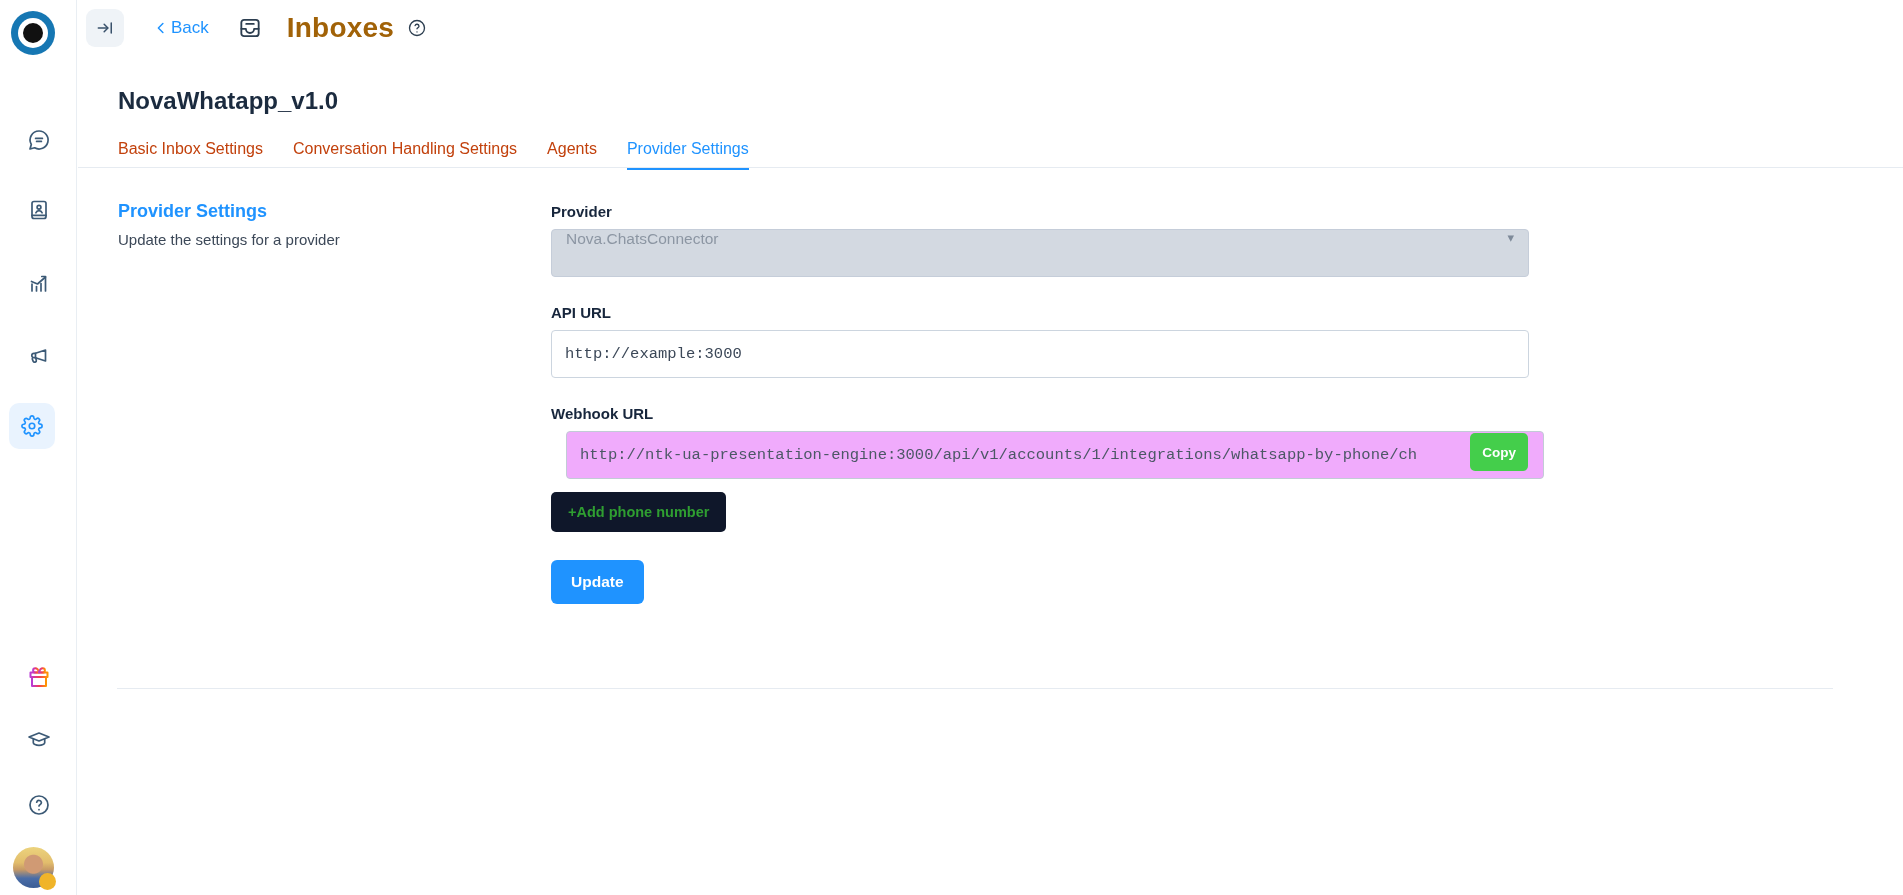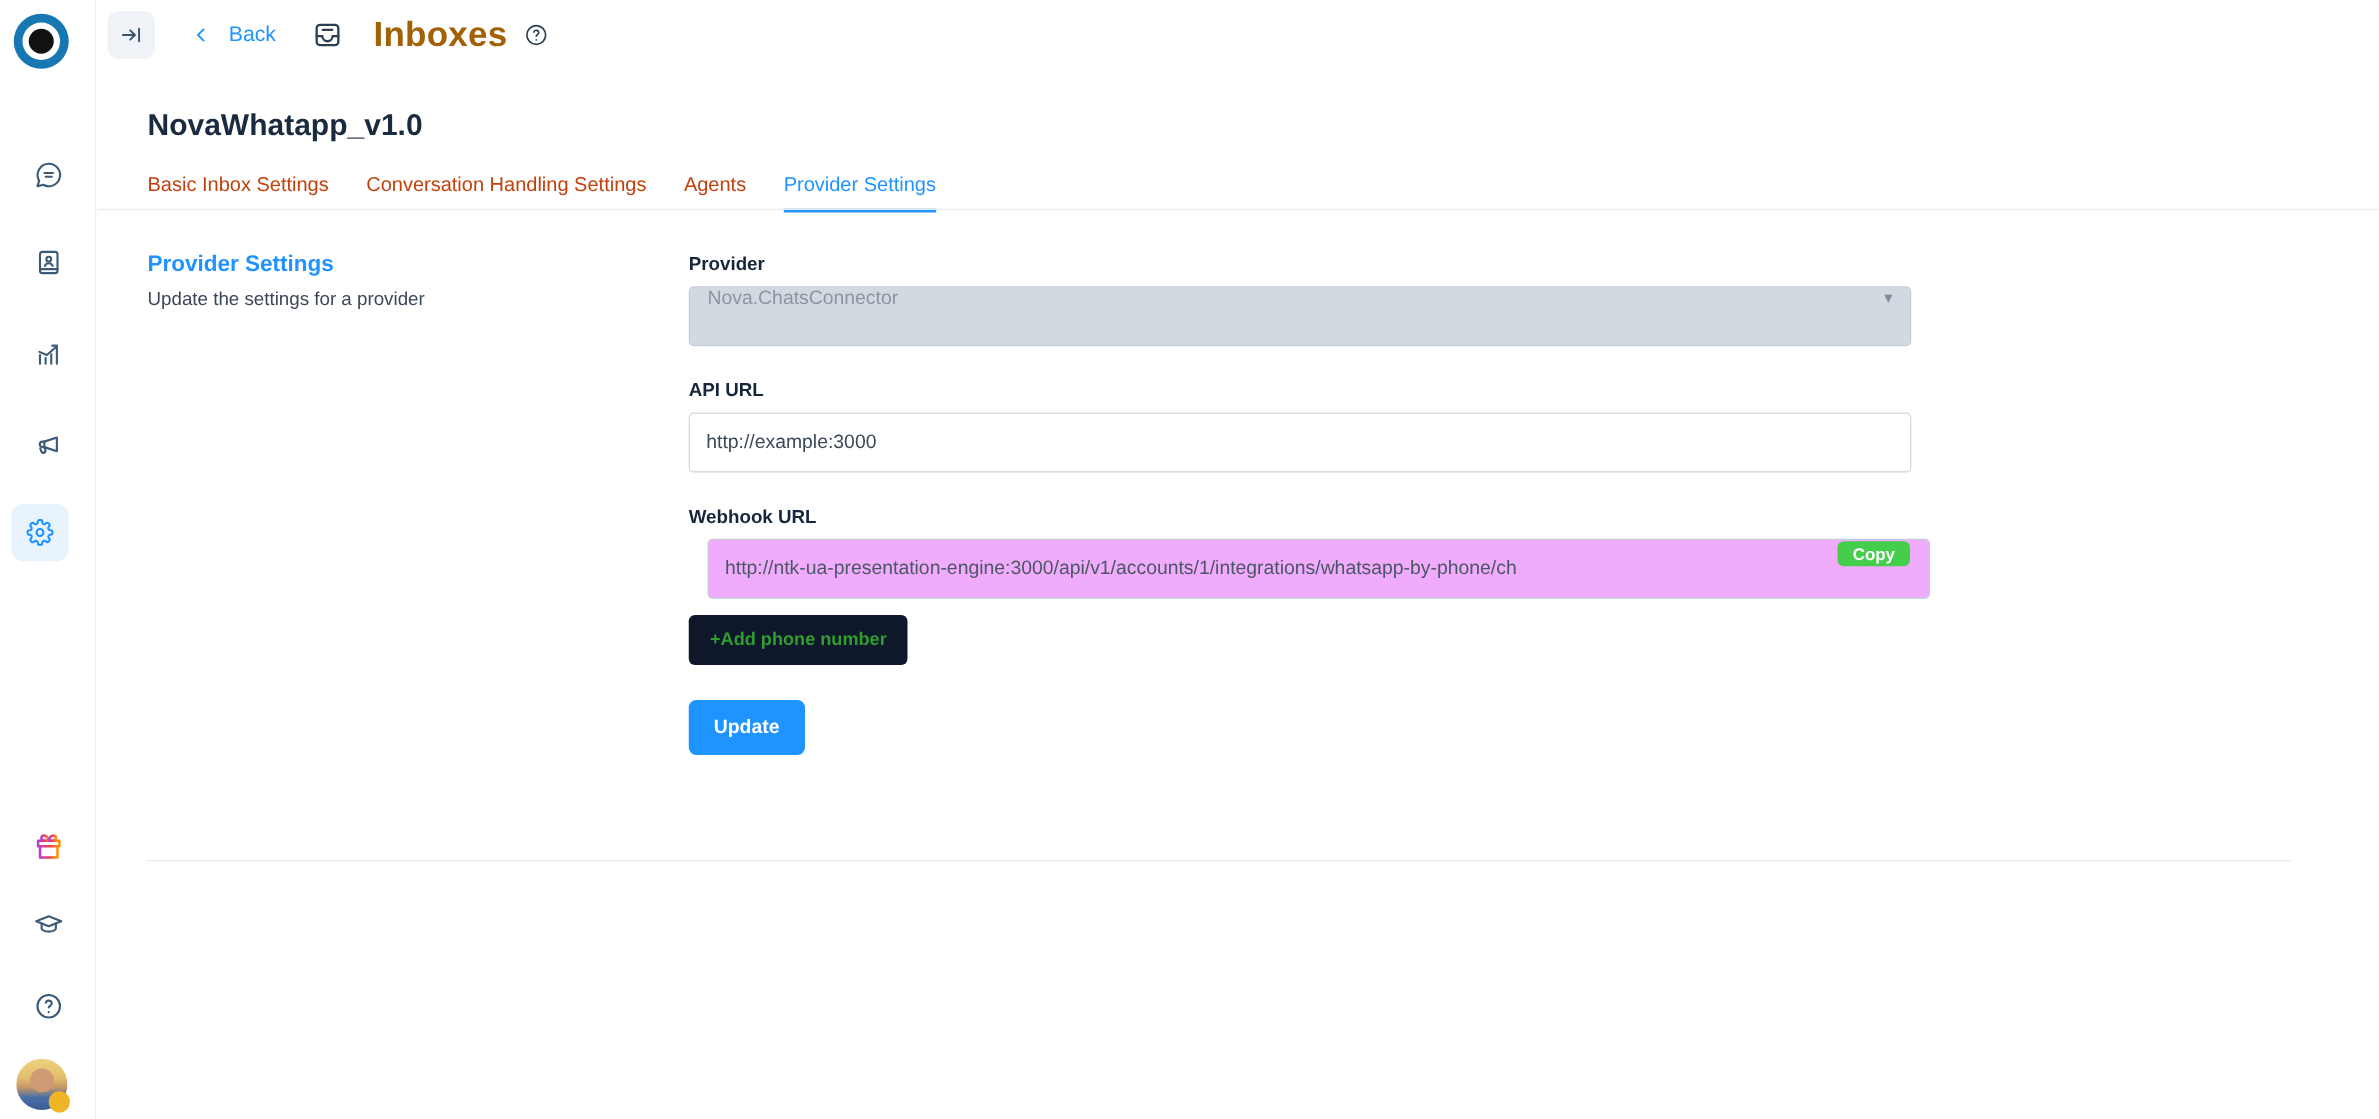--- a/index.html
+++ b/index.html
@@ -52,21 +52,21 @@
   .header {
     position: absolute; left: 78px; top: 0; right: 0; height: 55px;
     display: flex; align-items: center; background: #fff;
   }
   .expand-btn {
     margin-left: 8px; width: 38px; height: 38px; border: none; border-radius: 9px;
     background: #eff3f7; display: flex; align-items: center; justify-content: center; cursor: pointer;
   }
   .expand-btn svg { width: 20px; height: 20px; stroke: #39516b; fill: none; stroke-width: 1.8; stroke-linecap: round; stroke-linejoin: round; }
   .back-link {
-    margin-left: 28px; display: flex; align-items: center; gap: 13px;
+    margin-left: 28px; display: flex; align-items: center; gap: 1px;
     color: #1f93ff; font-size: 17px; text-decoration: none; cursor: pointer;
   }
   .back-link svg { width: 18px; height: 18px; stroke: #1f93ff; fill: none; stroke-width: 2; stroke-linecap: round; stroke-linejoin: round; }
   .hdr-inbox-icon { margin-left: 28px; display: flex; }
   .hdr-inbox-icon svg { width: 26px; height: 26px; stroke: #2c3e50; fill: none; stroke-width: 1.7; stroke-linecap: round; stroke-linejoin: round; }
   .hdr-title { margin-left: 24px; font-size: 28px; font-weight: 700; color: #a16207; letter-spacing: 0.2px; }
   .hdr-help { margin-left: 13px; display: flex; cursor: pointer; }
   .hdr-help svg { width: 20px; height: 20px; stroke: #2c3e50; fill: none; stroke-width: 1.6; stroke-linecap: round; stroke-linejoin: round; }
 
   
@@ -92,28 +92,28 @@
     height: 48px; background: #d3d9e1; border: 1px solid #c5cdd9; border-radius: 4px;
     display: flex; align-items: flex-start; justify-content: space-between;
     padding: 0 14px; margin-bottom: 27px;
   }
   .select-value { font-size: 15.5px; color: #8c96a3; }
   .select-caret { font-size: 13px; color: #7e8a99; }
 
   .text-input {
     width: 100%; height: 48px; border: 1px solid #ccd5df; border-radius: 4px;
     padding: 0 13px; font-size: 15.5px; color: #3c4858; background: #fff;
-    font-family: Liberation Sans, sans-serif; outline: none; margin-bottom: 27px;
+    font-family: Liberation Mono, monospace; outline: none; margin-bottom: 27px;
   }
   .webhook-row { position: relative; width: 100%; }
   .text-input.disabled {
     background: #f0abfc; border-color: #c2cbd6; color: #4c5766; margin-bottom: 0; margin-left: 15px;
   }
   .copy-btn {
-    position: absolute; right: 1px; top: 2px; height: 20px; padding: 0 12px;
+    position: absolute; right: 1px; top: 2px; height: 38px; padding: 0 12px;
     background: #44ce4b; border: none; border-radius: 5px;
     color: #fff; font-size: 13.5px; font-weight: 700; cursor: pointer;
     font-family: "Liberation Sans", sans-serif;
   }
 
   .phone-tabs { margin-top: 29px; width: 1285px; border-bottom: 1px solid #e6ebf1; }
   .ptab {
     display: inline-block; font-size: 16px; color: #6e7e8f; padding-bottom: 9px;
     margin-right: 33px; border-bottom: 3px solid transparent; cursor: pointer;
   }

